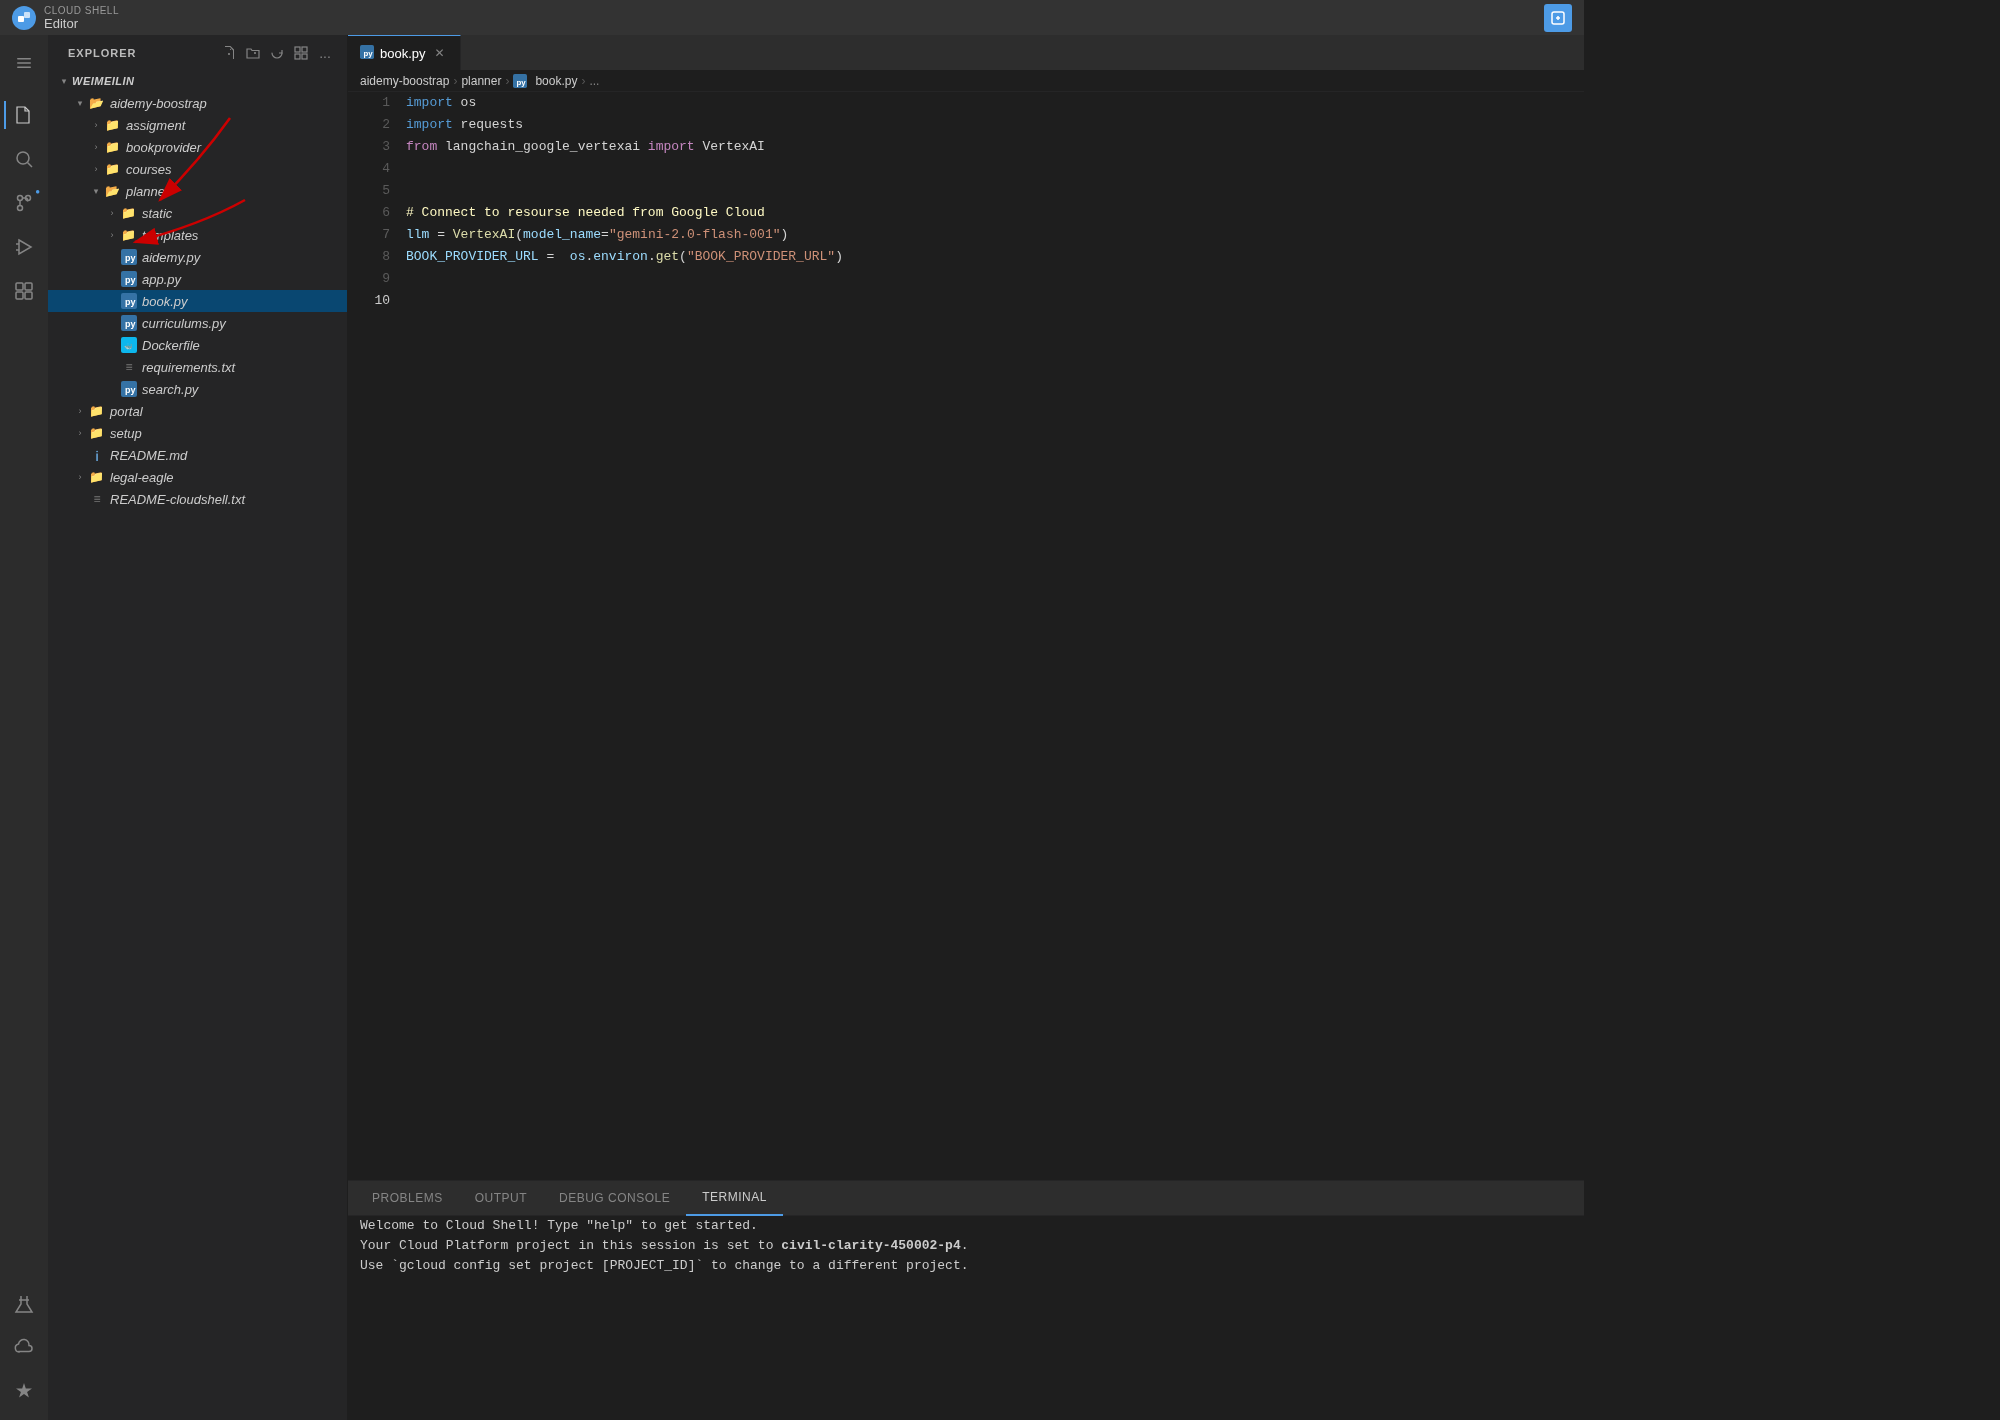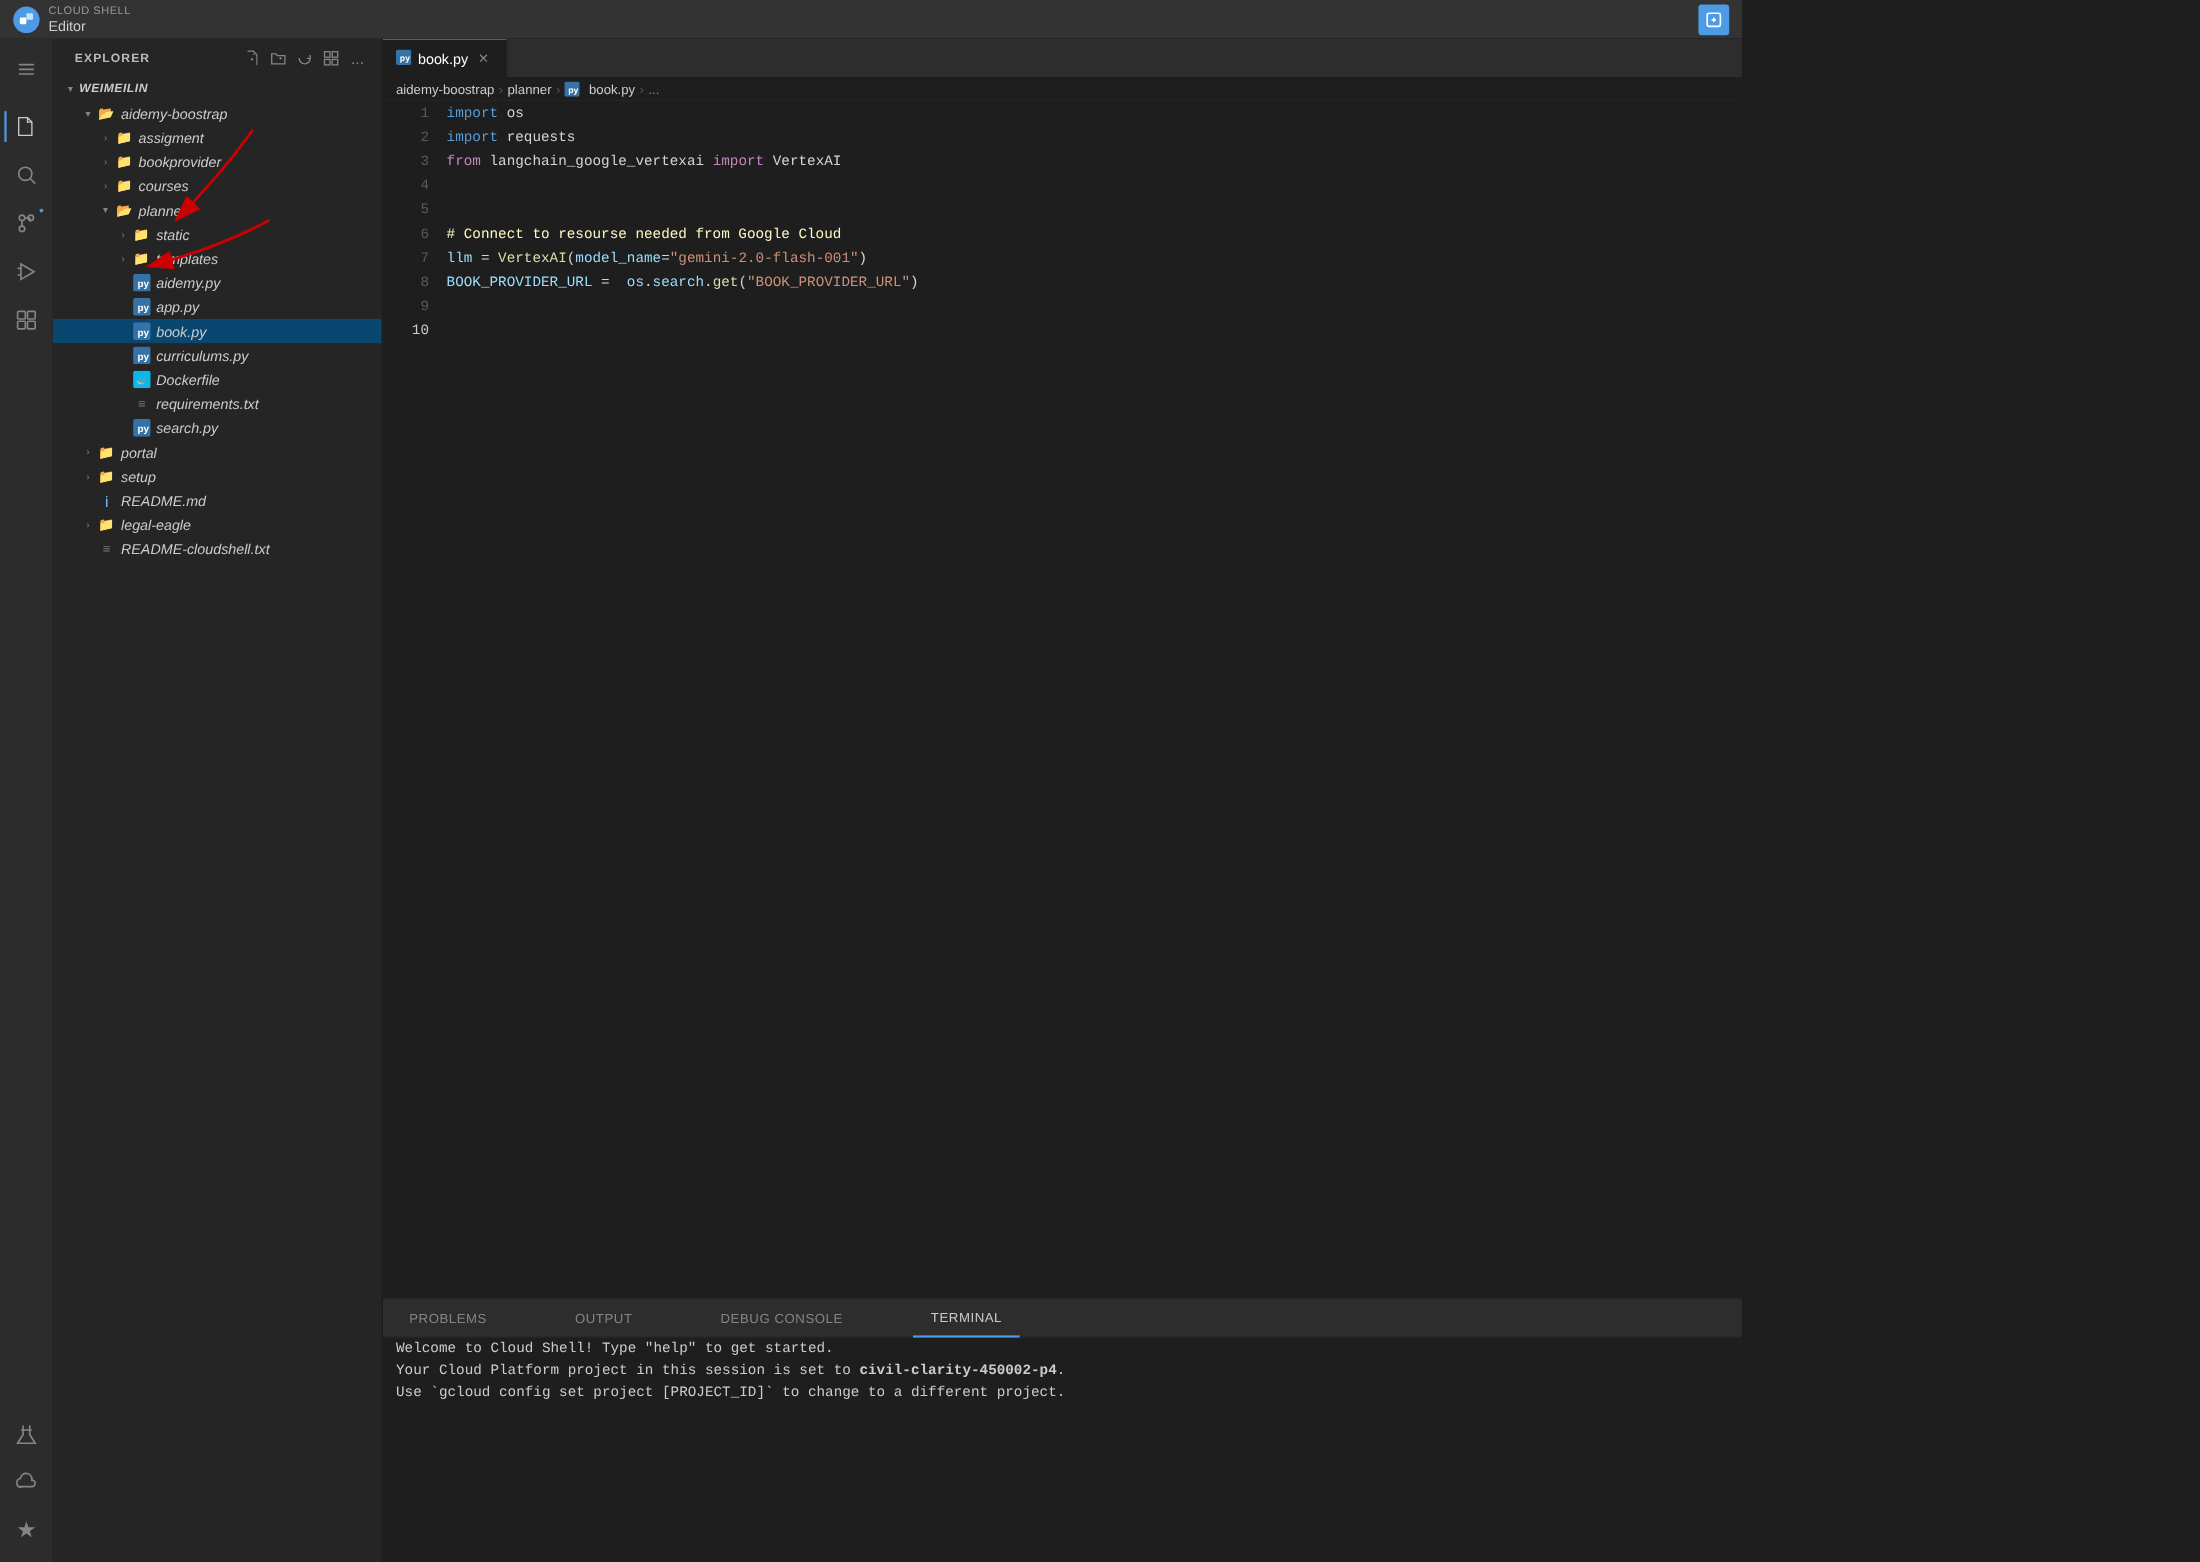--- a/index.html
+++ b/index.html
@@ -317,25 +317,24 @@
       height: 240px;
       background: #1e1e1e;
       border-top: 1px solid #252526;
       display: flex;
       flex-direction: column;
       flex-shrink: 0;
     }
     .panel-tabs {
       height: 35px;
       display: flex;
-      align-items: flex-start;
+      align-items: center;
       background: #2d2d2d;
       border-bottom: 1px solid #252526;
       padding: 0 8px;
-      gap: 48px;
     }
     .panel-tab {
       height: 35px;
       padding: 0 16px;
       display: flex;
       align-items: center;
       font-size: 12px;
       color: #858585;
       cursor: pointer;
       text-transform: uppercase;
@@ -736,21 +735,21 @@
 
             <div class="code-line">
               <span class="cm"># Connect to resourse needed from Google Cloud</span>
             </div>
 
             <div class="code-line">
               <span class="id">llm</span><span class="plain"> = </span><span class="fn">VertexAI</span><span class="plain">(</span><span class="id">model_name</span><span class="plain">=</span><span class="str">"gemini-2.0-flash-001"</span><span class="plain">)</span>
             </div>
 
             <div class="code-line">
-              <span class="id">BOOK_PROVIDER_URL</span><span class="plain"> =  </span><span class="id">os</span><span class="plain">.</span><span class="id">search</span><span class="plain">.</span><span class="fn">get</span><span class="plain">(</span><span class="str">"BOOK_PROVIDER_URL"</span><span class="plain">)</span>
+              <span class="id">BOOK_PROVIDER_URL</span><span class="plain"> =  </span><span class="id">os</span><span class="plain">.</span><span class="id">environ</span><span class="plain">.</span><span class="fn">get</span><span class="plain">(</span><span class="str">"BOOK_PROVIDER_URL"</span><span class="plain">)</span>
             </div>
 
             <div class="code-line"></div>
 
             <div class="code-line"></div>
           </div>
         </div>
 
         <div class="bottom-panel">
           <div class="panel-tabs">

